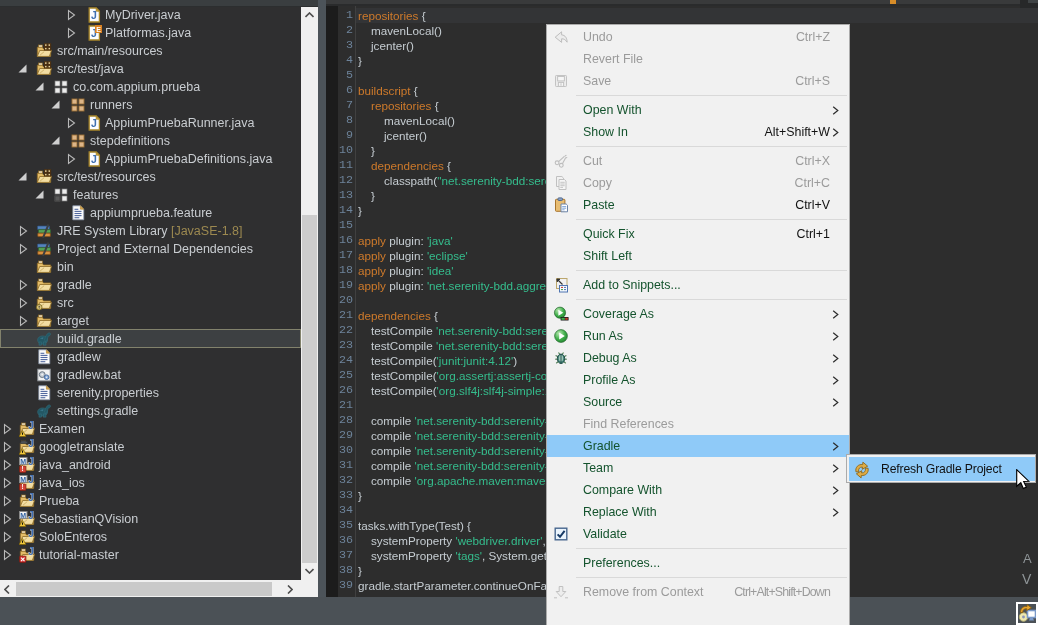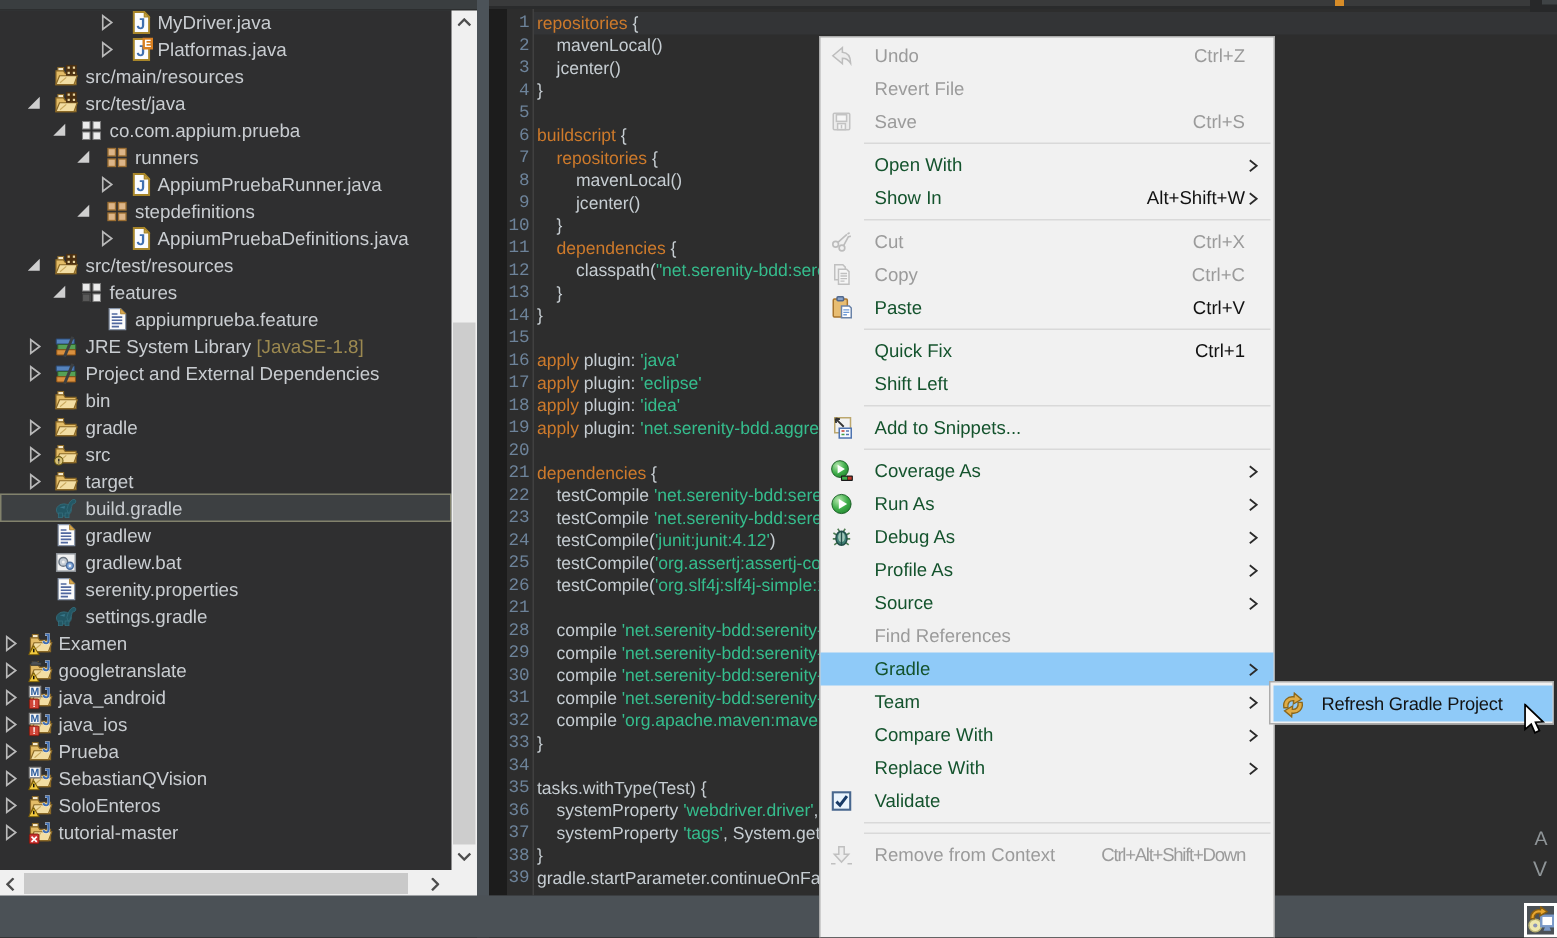--- a/index.html
+++ b/index.html
@@ -705,20 +705,23 @@
 <div class="mi">
         <svg class="micon" viewBox="0 0 16 16">
           <rect x="2.2" y="2.2" width="11.6" height="11.6" fill="#eaf4fd" stroke="#48678e" stroke-width="1.4"></rect>
           <path d="M4.6 8.4 L7 10.8 L11.6 4.8" fill="none" stroke="#173a66" stroke-width="2"></path>
         </svg>
         <span class="lb">Validate</span>
       </div>
 <div class="sep">
         <div></div>
       </div>
+<div class="mi">
+        <span class="lb">Preferences...</span>
+      </div>
 <div class="sep">
         <div></div>
       </div>
 <div class="mi dis">
         <svg class="micon" viewBox="0 0 16 16">
           <path d="M6.2 2.5 h3.6 v5 h3 l-4.8,5.2 -4.8,-5.2 h3 z" fill="#ededed" stroke="#c0c0c0"></path>
           <line x1="1" y1="13.8" x2="4" y2="13.8" stroke="#c0c0c0"></line>
           <line x1="12" y1="13.8" x2="15" y2="13.8" stroke="#c0c0c0"></line>
         </svg>
         <span class="lb">Remove from Context</span>

